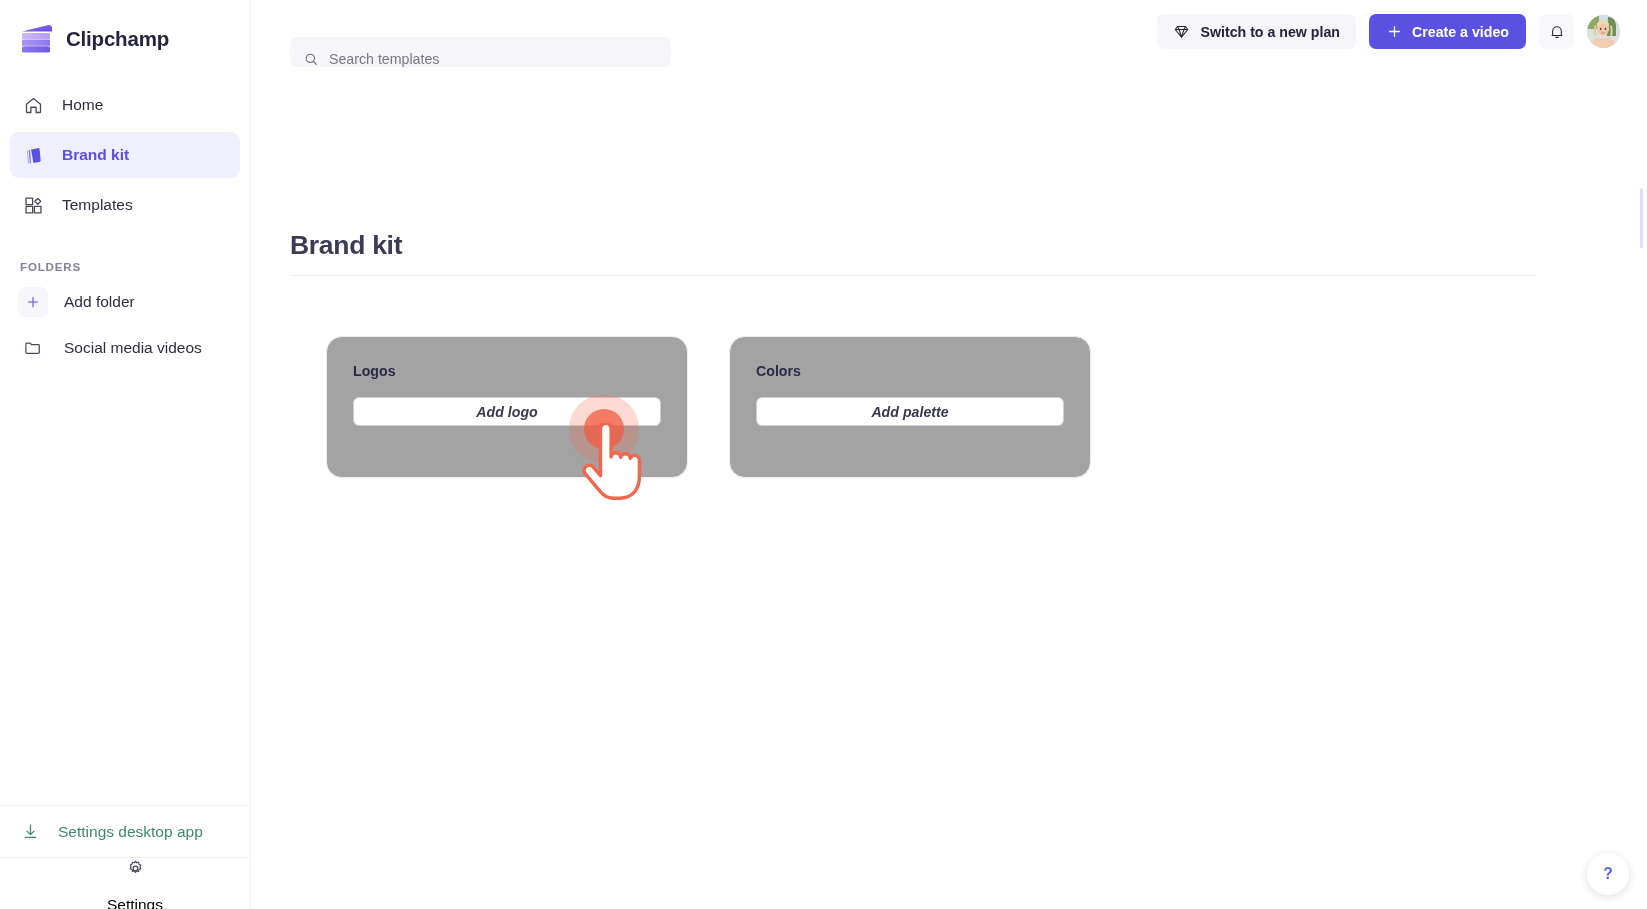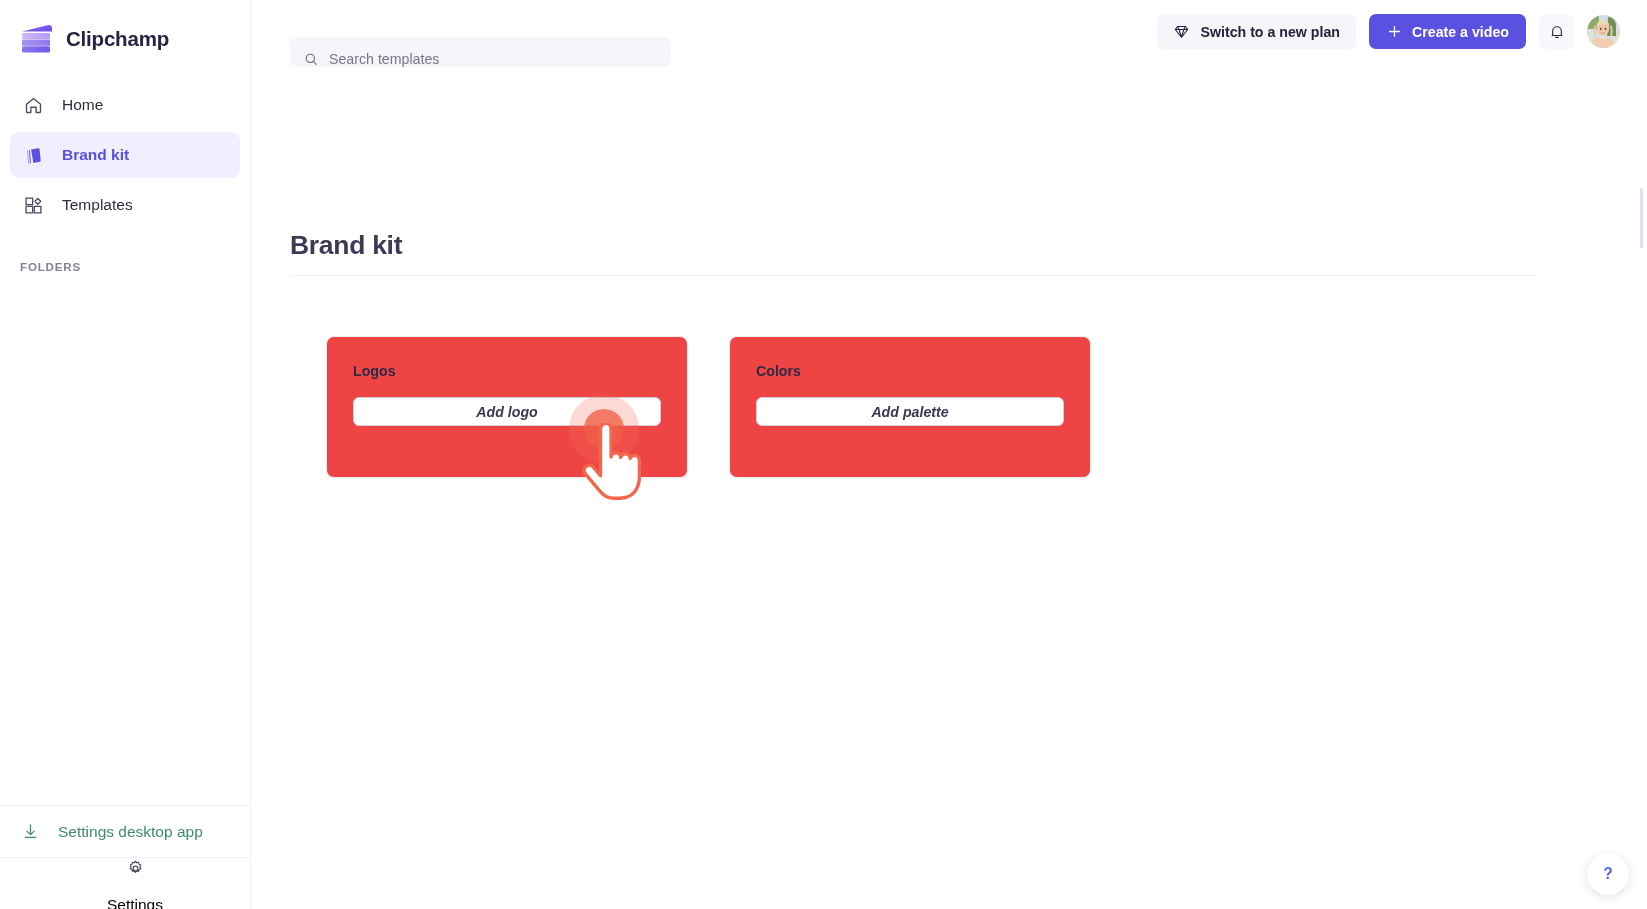--- a/index.html
+++ b/index.html
@@ -223,23 +223,23 @@
 
   .cards {
     position: absolute;
     left: 75px; top: 273px;
     display: flex;
     gap: 41px;
   }
   .card {
     width: 362px;
     height: 142px;
-    background: #ef4444;
+    background: #a3a3a3;
     border: 1px solid #ececf2;
-    border-radius: 8px;
+    border-radius: 16px;
     padding: 26px 26px 0 26px;
     box-shadow: 0 1px 2px rgba(40,40,70,0.03);
   }
   .card-title {
     font-size: 14.2px;
     font-weight: 700;
     color: #2c2b47;
     margin-bottom: 18px;
   }
   .card-btn {
@@ -380,20 +380,39 @@
             <rect x="13" y="13" width="7.5" height="7.5"></rect>
             <path d="M13.6 7.2 L16.9 3.9 L20.2 7.2 L16.9 10.5 Z"></path>
           </svg>
         </span>
         <span>Templates</span>
       </div>
     </nav>
 
     <div class="folders-label">FOLDERS</div>
 
+    <div style="padding:0 10px;">
+      <div class="folder-item">
+        <span class="plus-box">
+          <svg viewBox="0 0 24 24" width="16" height="16" stroke="#5b51e0" stroke-width="1.6" stroke-linecap="round">
+            <path d="M12 5 V19 M5 12 H19"></path>
+          </svg>
+        </span>
+        <span>Add folder</span>
+      </div>
+
+      <div class="folder-item">
+        <span class="folder-ico">
+          <svg viewBox="0 0 24 24" width="20" height="20" fill="none" stroke="#4a4960" stroke-width="1.5" stroke-linejoin="round">
+            <path d="M3.5 7 a1 1 0 0 1 1-1 h4 l1.6 2 h8.4 a1 1 0 0 1 1 1 v8.5 a1 1 0 0 1-1 1 h-14 a1 1 0 0 1-1-1 Z"></path>
+          </svg>
+        </span>
+        <span>Social media videos</span>
+      </div>
+    </div>
 
     <div class="sidebar-bottom">
       <div class="sb-row install">
         <span class="ico">
           <svg viewBox="0 0 24 24" width="19" height="19" fill="none" stroke="#3f8a6e" stroke-width="1.6" stroke-linecap="round" stroke-linejoin="round">
             <path d="M12 3.5 V15.5 M7.5 11.5 L12 16 L16.5 11.5 M5.5 19.5 H18.5"></path>
           </svg>
         </span>
         <span>Settings desktop app</span>
       </div>

